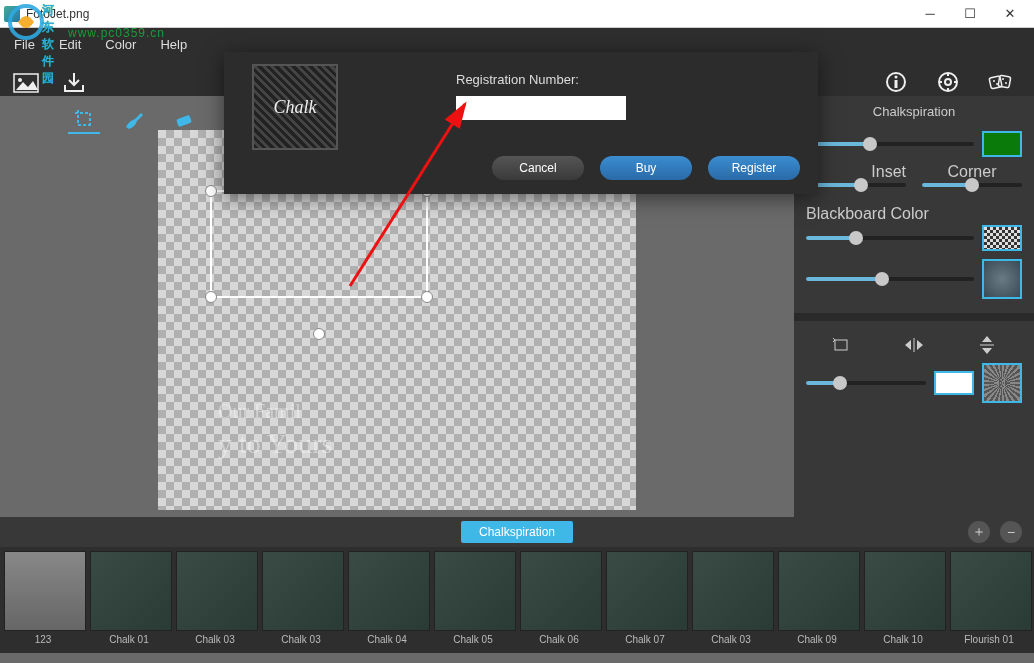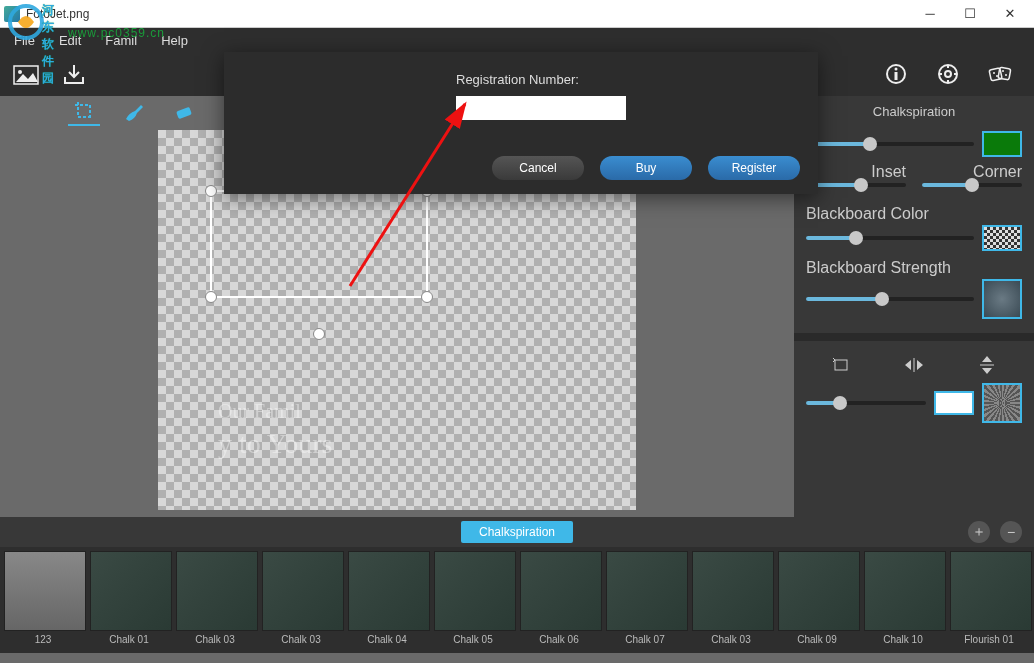--- a/index.html
+++ b/index.html
@@ -6,21 +6,21 @@
 body { background: #6a6a6a; width: 1034px; height: 663px; overflow: hidden; position: relative; }
 
 
 .titlebar { height: 28px; background: #fff; display: flex; align-items: center; padding: 0 4px; border-bottom: 1px solid #ccc; }
 .titlebar .icon { width: 16px; height: 16px; margin-right: 6px; background: linear-gradient(135deg,#4a9,#27a); border-radius: 2px; }
 .titlebar .title { font-size: 12px; color: #333; flex: 1; }
 .titlebar .winbtns { display: flex; }
 .titlebar .winbtn { width: 40px; height: 28px; display: flex; align-items: center; justify-content: center; font-size: 13px; color: #333; }
 
 
-.menubar { height: 24px; background: #2e2e2e; display: flex; align-items: center; padding: 8px 4px; gap: 4px; }
+.menubar { height: 24px; background: #2e2e2e; display: flex; align-items: center; padding: 16px 4px; gap: 4px; }
 .menubar .menuitem { color: #ddd; font-size: 13px; padding: 2px 10px; }
 
 
 .toolbar { height: 44px; background: #2e2e2e; display: flex; align-items: center; padding: 0 12px; gap: 16px; position: relative; }
 .toolbar .left { display: flex; gap: 20px; }
 .toolbar .right { margin-left: auto; display: flex; gap: 24px; padding-right: 8px; }
 .toolbar .tbtn { width: 28px; height: 28px; display: flex; align-items: center; justify-content: center; color: #eee; }
 .toolbar .subtoolbar { position: absolute; left: 68px; top: 46px; display: flex; gap: 18px; z-index: 1; }
 .toolbar .subtoolbar .sbtn { width: 32px; height: 28px; display: flex; align-items: center; justify-content: center; color: #3fb8e8; }
 .toolbar .subtoolbar .sbtn.active { border-bottom: 2px solid #3fb8e8; }
@@ -101,21 +101,21 @@
   <div class="winbtns">
     <div class="winbtn">─</div>
     <div class="winbtn">☐</div>
     <div class="winbtn">✕</div>
   </div>
 </div>
 
 <div class="menubar">
   <div class="menuitem">File</div>
   <div class="menuitem">Edit</div>
-  <div class="menuitem">Famil</div>
+  <div class="menuitem">Color</div>
   <div class="menuitem">Help</div>
 </div>
 
 <div class="toolbar">
   <div class="left">
     <div class="tbtn">
       <svg width="26" height="22" viewBox="0 0 26 22">
           <rect x="1" y="3" width="24" height="18" fill="none" stroke="#eee" stroke-width="1.5"></rect>
           <circle cx="7" cy="9" r="2" fill="#eee"></circle>
           <path d="M3 19 L10 11 L15 16 L20 10 L25 19 Z" fill="#eee"></path>
@@ -212,41 +212,40 @@
 
   <div class="dualrow">
     <div class="half">
       <span class="label" style="text-align:right">Inset</span>
       <div class="track">
           <div class="fill" style="width:55%"></div>
           <div class="knob" style="left:55%"></div>
         </div>
     </div>
     <div class="half">
-      <span class="label" style="text-align:right">Corner</span>
+      <span class="label" style="text-align:center">Corner</span>
       <div class="track">
           <div class="fill" style="width:50%"></div>
           <div class="knob" style="left:50%"></div>
         </div>
     </div>
   </div>
 
   <div class="row" style="margin-top:8px">
     <span class="label">Blackboard Color</span>
     <div class="slider">
       <div class="track">
           <div class="fill" style="width:30%"></div>
           <div class="knob" style="left:30%"></div>
         </div>
       <div class="swatch check"></div>
     </div>
   </div>
 
   <div class="row">
-    <span class="label">Blackboard Strength</span>
     <div class="slider">
       <div class="track">
           <div class="fill" style="width:45%"></div>
           <div class="knob" style="left:45%"></div>
         </div>
       <div class="swatch tex"></div>
     </div>
   </div>
 
   <div class="sep"></div>
@@ -278,20 +277,21 @@
           <div class="fill" style="width:28%"></div>
           <div class="knob" style="left:28%"></div>
         </div>
       <div class="swatch white"></div>
       <div class="swatch noise"></div>
     </div>
   </div>
 </div>
 
 <div class="dialog">
+  <div class="art">Chalk</div>
   <div class="lbl">Registration Number:</div>
   <input class="inp" value="" style="">
   <div class="btns">
     <button class="btn grey">Cancel</button>
     <button class="btn blue">Buy</button>
     <button class="btn blue">Register</button>
   </div>
 </div>
 
 <svg class="arrow" width="160" height="220">

